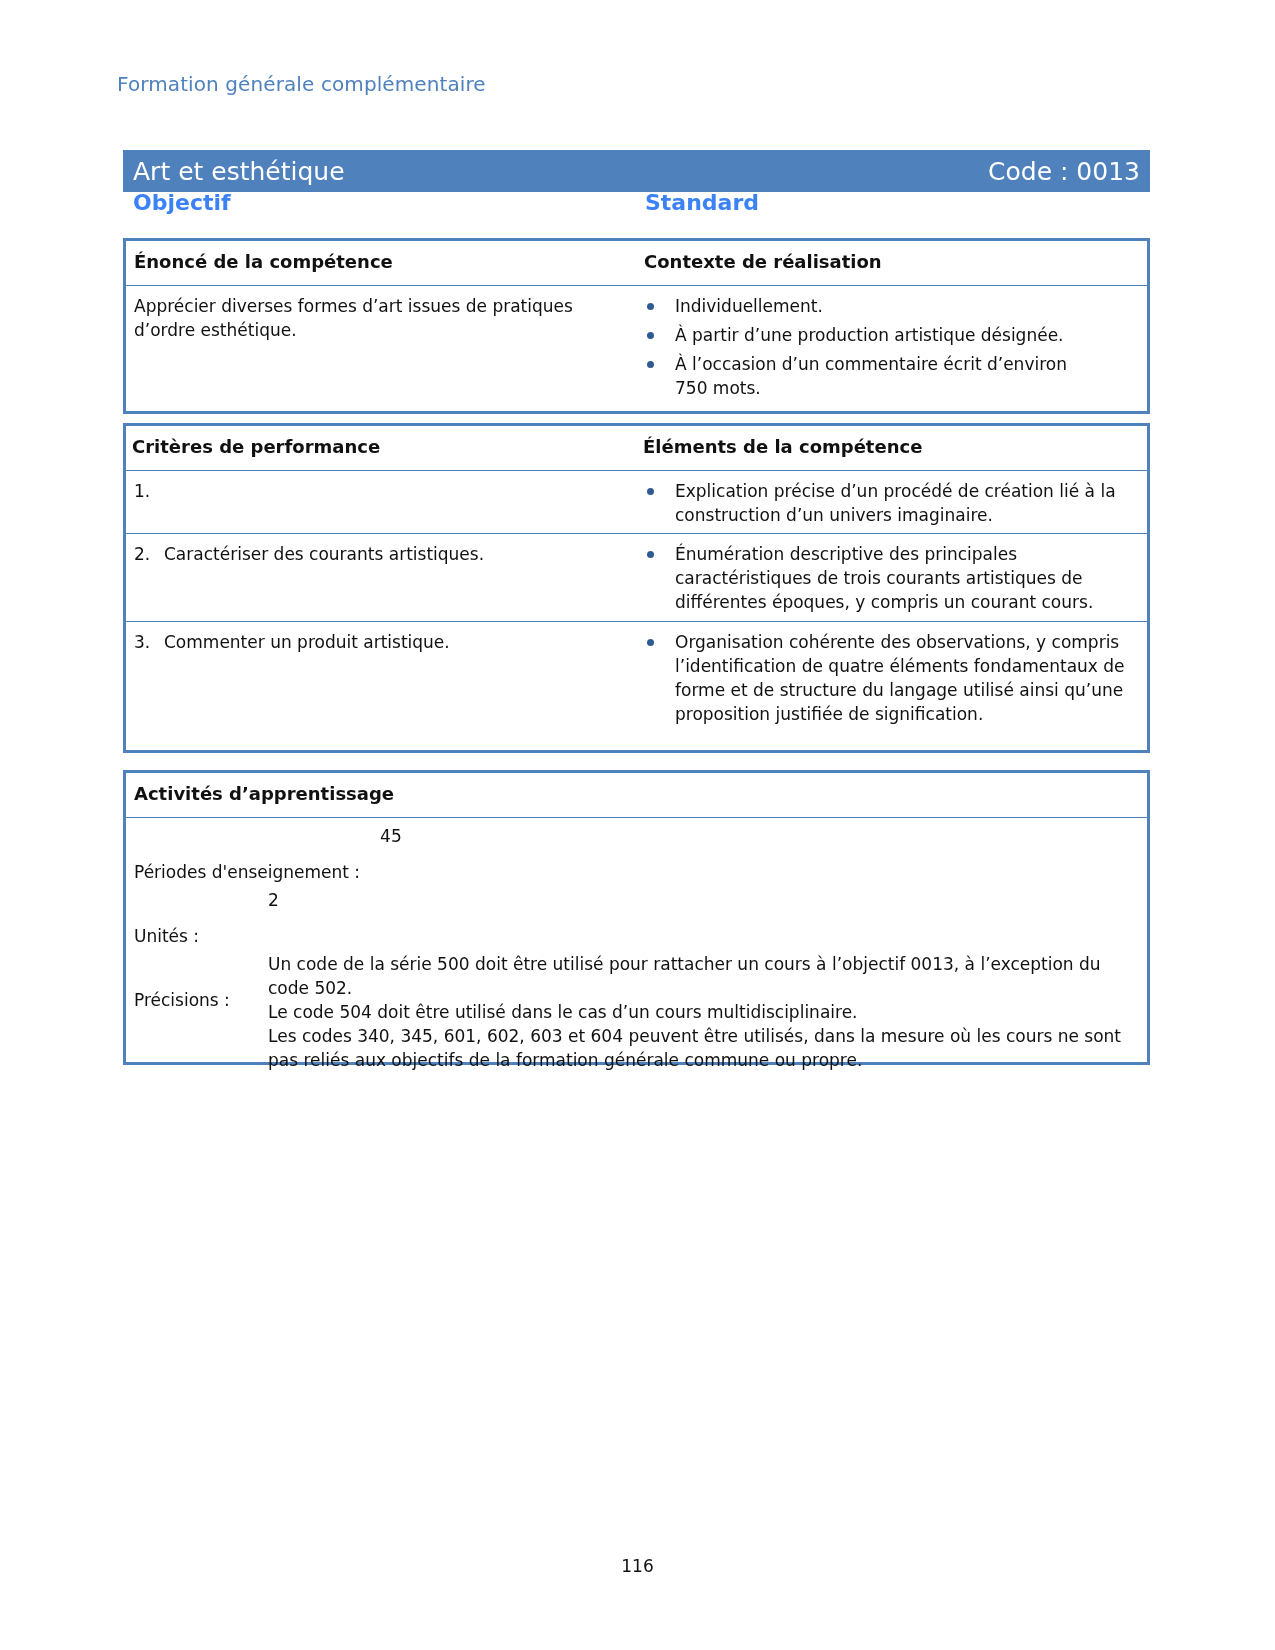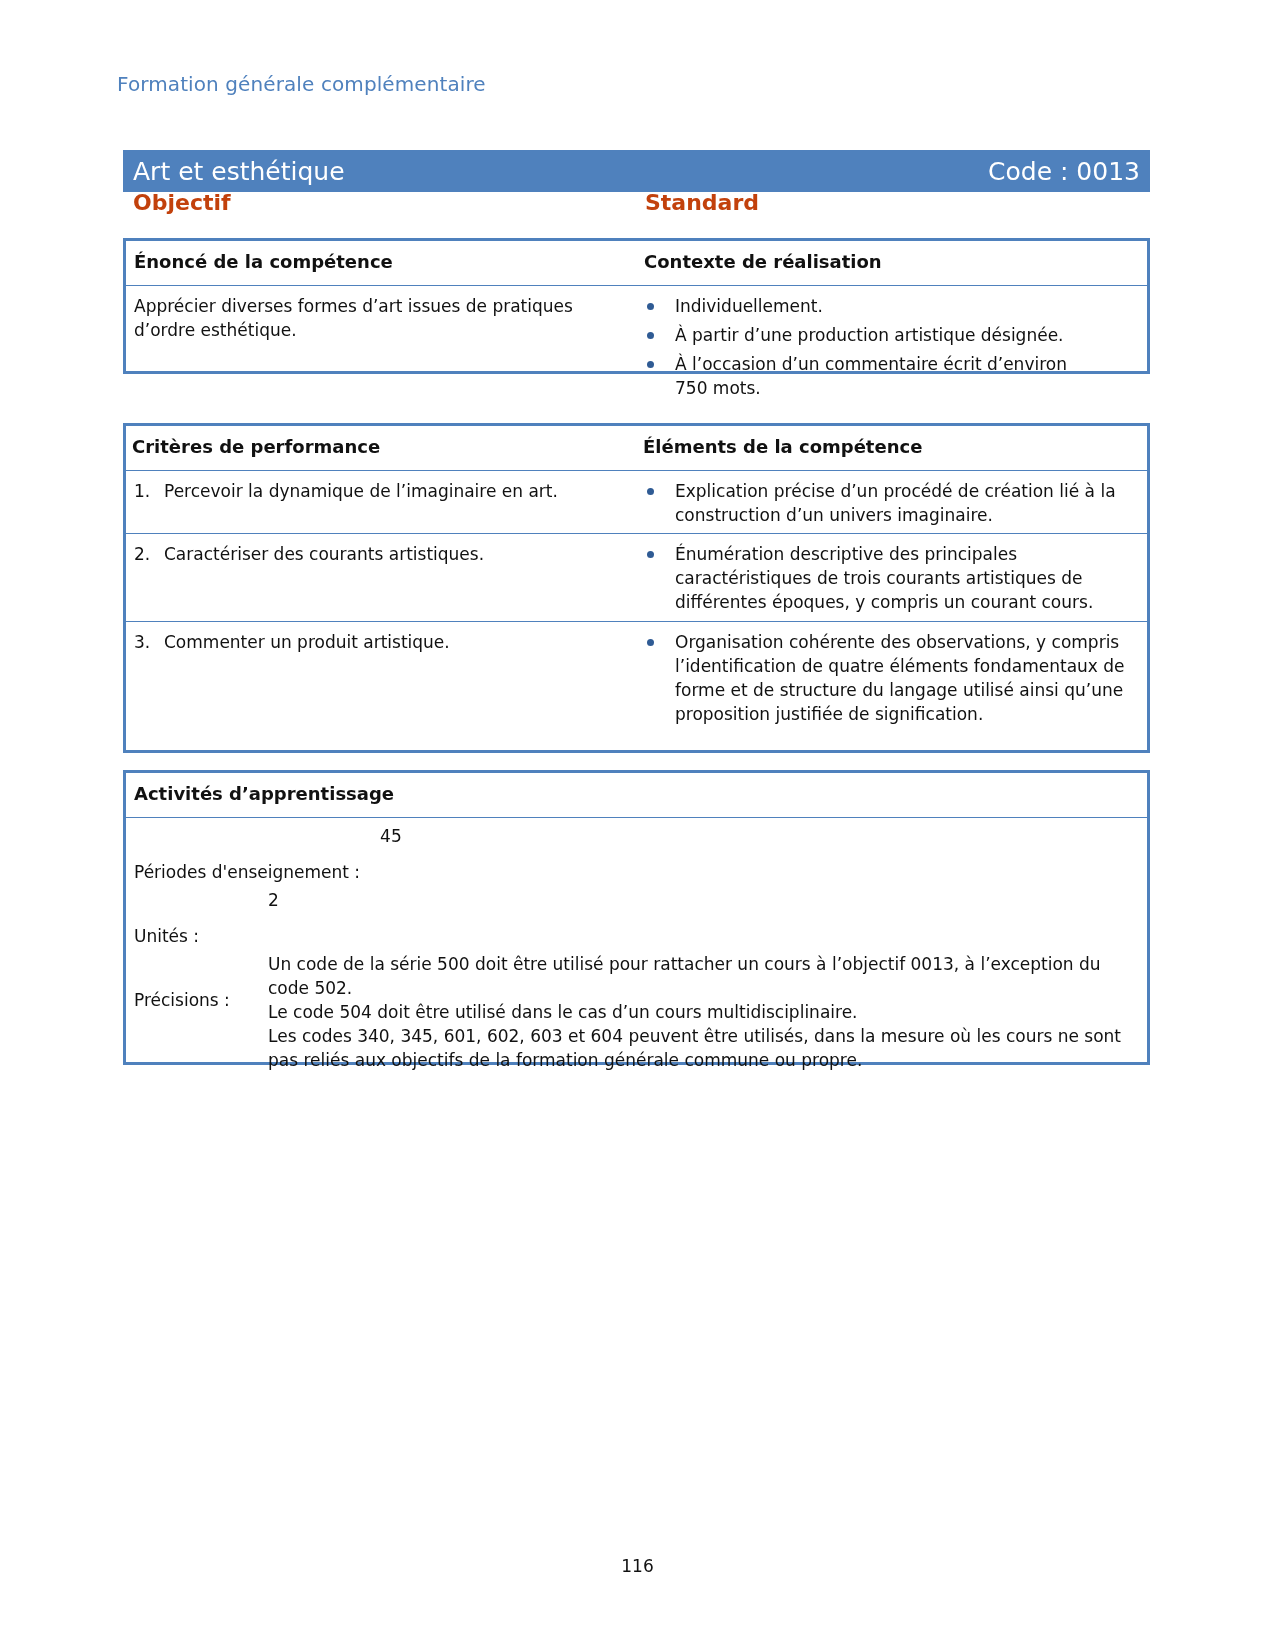--- a/index.html
+++ b/index.html
@@ -17,21 +17,21 @@
   .banner {
     position: absolute; left: 123px; top: 134px; width: 1027px; height: 42px;
     background: #4f81bd; color: #ffffff;
     display: flex; align-items: center; justify-content: space-between;
     box-sizing: border-box; padding: 0 10px;
     font-size: 25px;
     margin-top: 16px;
   }
   .col-heads {
     position: absolute; top: 190px; left: 133px; width: 1017px; height: 30px;
-    font-weight: bold; color: #c2410c; font-size: 22px;
+    font-weight: bold; color: #3b82f6; font-size: 22px;
   }
   .col-heads .h-left { position: absolute; left: 0; top: 0; }
   .col-heads .h-right { position: absolute; left: 512px; top: 0; }
 
   .box {
     position: absolute; left: 123px; width: 1027px;
     border: 3px solid #4f81bd; box-sizing: border-box;
   }
   .row { display: flex; border-top: 1px solid #4f81bd; }
   .row:first-child { border-top: none; }
@@ -69,21 +69,21 @@
 <div class="banner">
   <span>Art et esthétique</span>
   <span>Code : 0013</span>
 </div>
 
 <div class="col-heads">
   <span class="h-left">Objectif</span>
   <span class="h-right">Standard</span>
 </div>
 
-<div class="box" style="top:238px; height:136px;">
+<div class="box" style="top:238px; height:176px;">
   <div class="row hdr">
     <div class="cell left">Énoncé de la compétence</div>
     <div class="cell right">Contexte de réalisation</div>
   </div>
   <div class="row">
     <div class="cell left" style="padding-right:12px;">Apprécier diverses formes d’art issues de pratiques d’ordre esthétique.</div>
     <div class="cell right">
       <ul class="bullets">
         <li><span class="dot"></span><span>Individuellement.</span></li>
         <li><span class="dot"></span><span>À partir d’une production artistique désignée.</span></li>
@@ -95,21 +95,20 @@
 
 <div class="box" style="top:423px; height:330px;">
   <div class="row hdr">
     <div class="cell right">Critères de performance</div>
     <div class="cell left">Éléments de la compétence</div>
   </div>
   <div class="row" style="height:62px;">
     <div class="cell left">
       <div class="num-item">
           <span class="num">1.</span>
-          <span>Percevoir la dynamique de l’imaginaire en art.</span>
         </div>
     </div>
     <div class="cell right">
       <ul class="bullets">
           <li><span class="dot"></span><span>Explication précise d’un procédé de création lié à la construction d’un univers imaginaire.</span></li>
         </ul>
     </div>
   </div>
   <div class="row" style="height:87px;">
     <div class="cell left">

